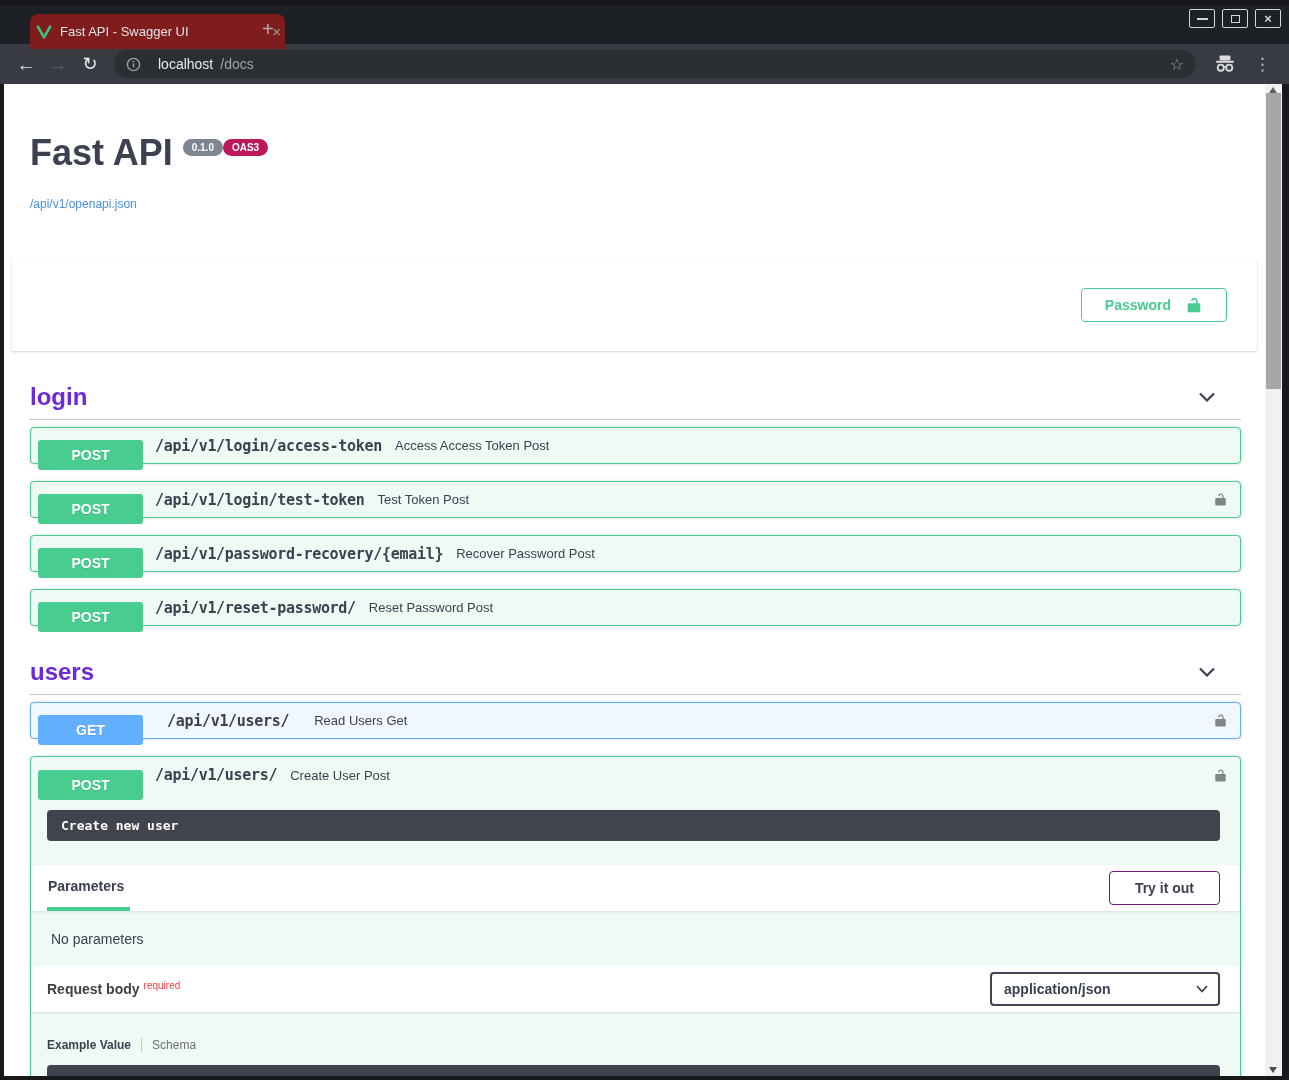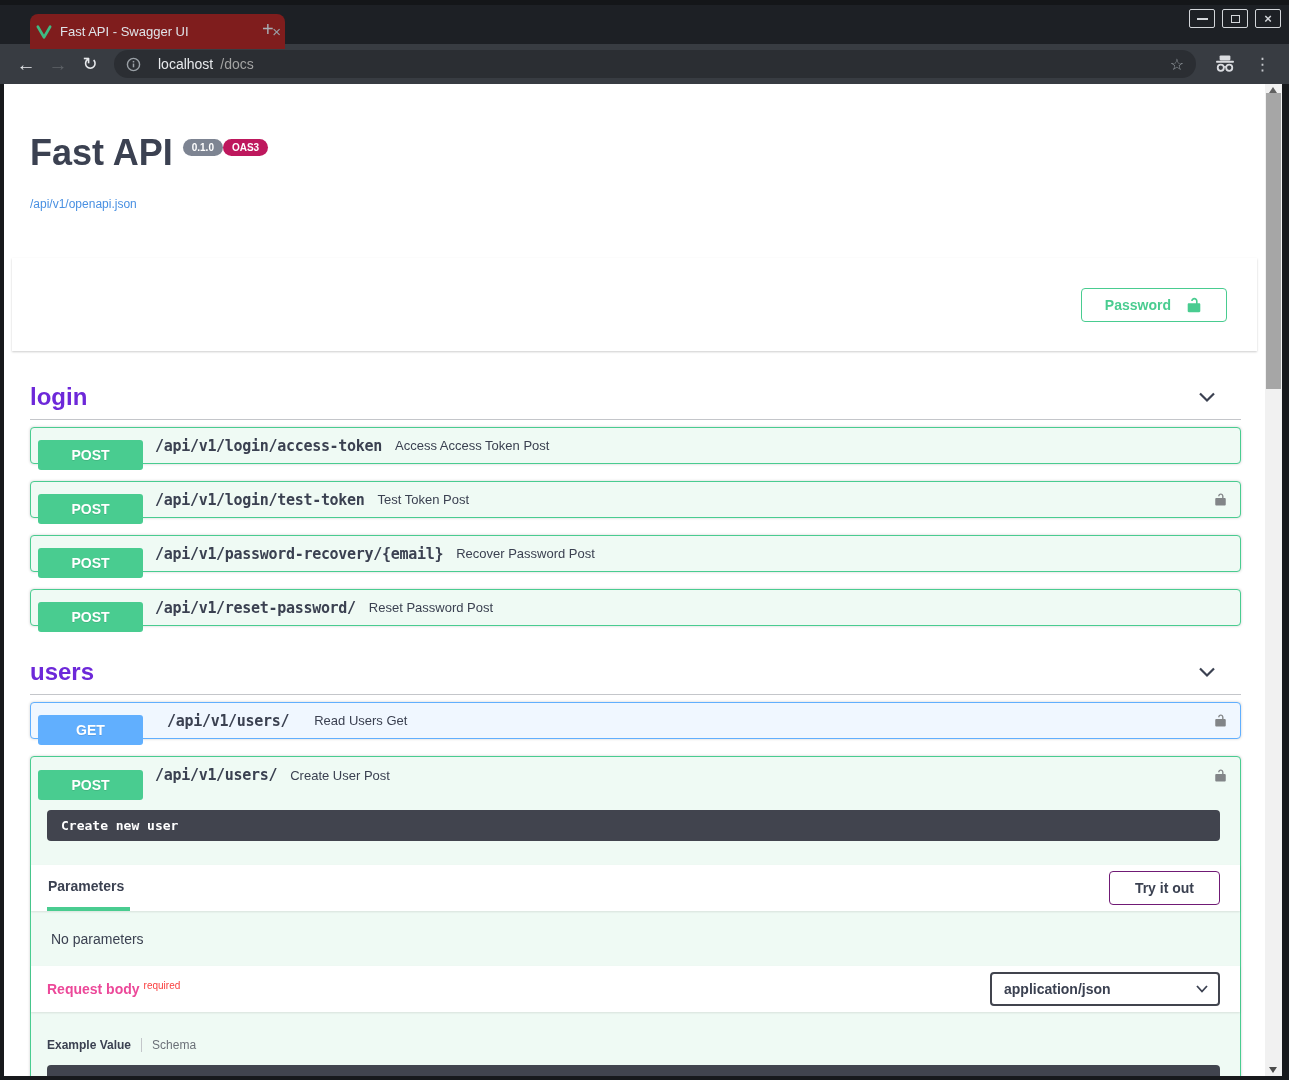--- a/index.html
+++ b/index.html
@@ -85,21 +85,21 @@
              font-family:"DejaVu Sans Mono", monospace; font-weight:bold; font-size:13px;
              display:flex; align-items:center; padding-left:14px; }
   .sec-header { margin-top:24px; background:#fff; box-shadow:0 1px 2px rgba(0,0,0,.1); height:46px;
                 display:flex; align-items:center; justify-content:space-between;
                 padding:0 20px 0 16px; }
   .param-tab { height:100%; display:flex; align-items:center; border-bottom:4px solid #49cc90;
                padding:0 6px 0 1px; font-size:14px; font-weight:bold; color:#3b4151; }
   .tryout-btn { border:1px solid #701a75; border-radius:4px; background:#fff; padding:8px 25px;
                 font-weight:bold; font-size:14px; color:#3b4151; }
   .no-params { padding:20px 0 0 20px; height:55px; font-size:14px; color:#3b4151; }
-  .rb-label { font-size:14px; font-weight:bold; color:#ec4899; }
+  .rb-label { font-size:14px; font-weight:bold; color:#404040; }
   .rb-required { color:#f93e3e; font-size:10px; margin-left:4px; position:relative; top:-5px; }
   .media-select { position:relative; border:2px solid #41444e; border-radius:4px; background:#fff;
                   font-weight:bold; font-size:14px; color:#3b4151; padding:7px 36px 7px 12px;
                   min-width:230px; }
   .media-chevron { position:absolute; right:10px; top:11px; }
   .model-tabs { margin:26px 20px 0 16px; font-size:12px; display:flex; align-items:center; }
   .tab-active { font-weight:bold; color:#3b4151; }
   .tab-sep { width:1px; height:14px; background:#c3c6ca; margin:0 10px; }
   .tab-inactive { color:#6b7078; }
   .code-block { margin:13px 20px 0 16px; background:#41444e; border-radius:4px; color:#f5f7fa;

